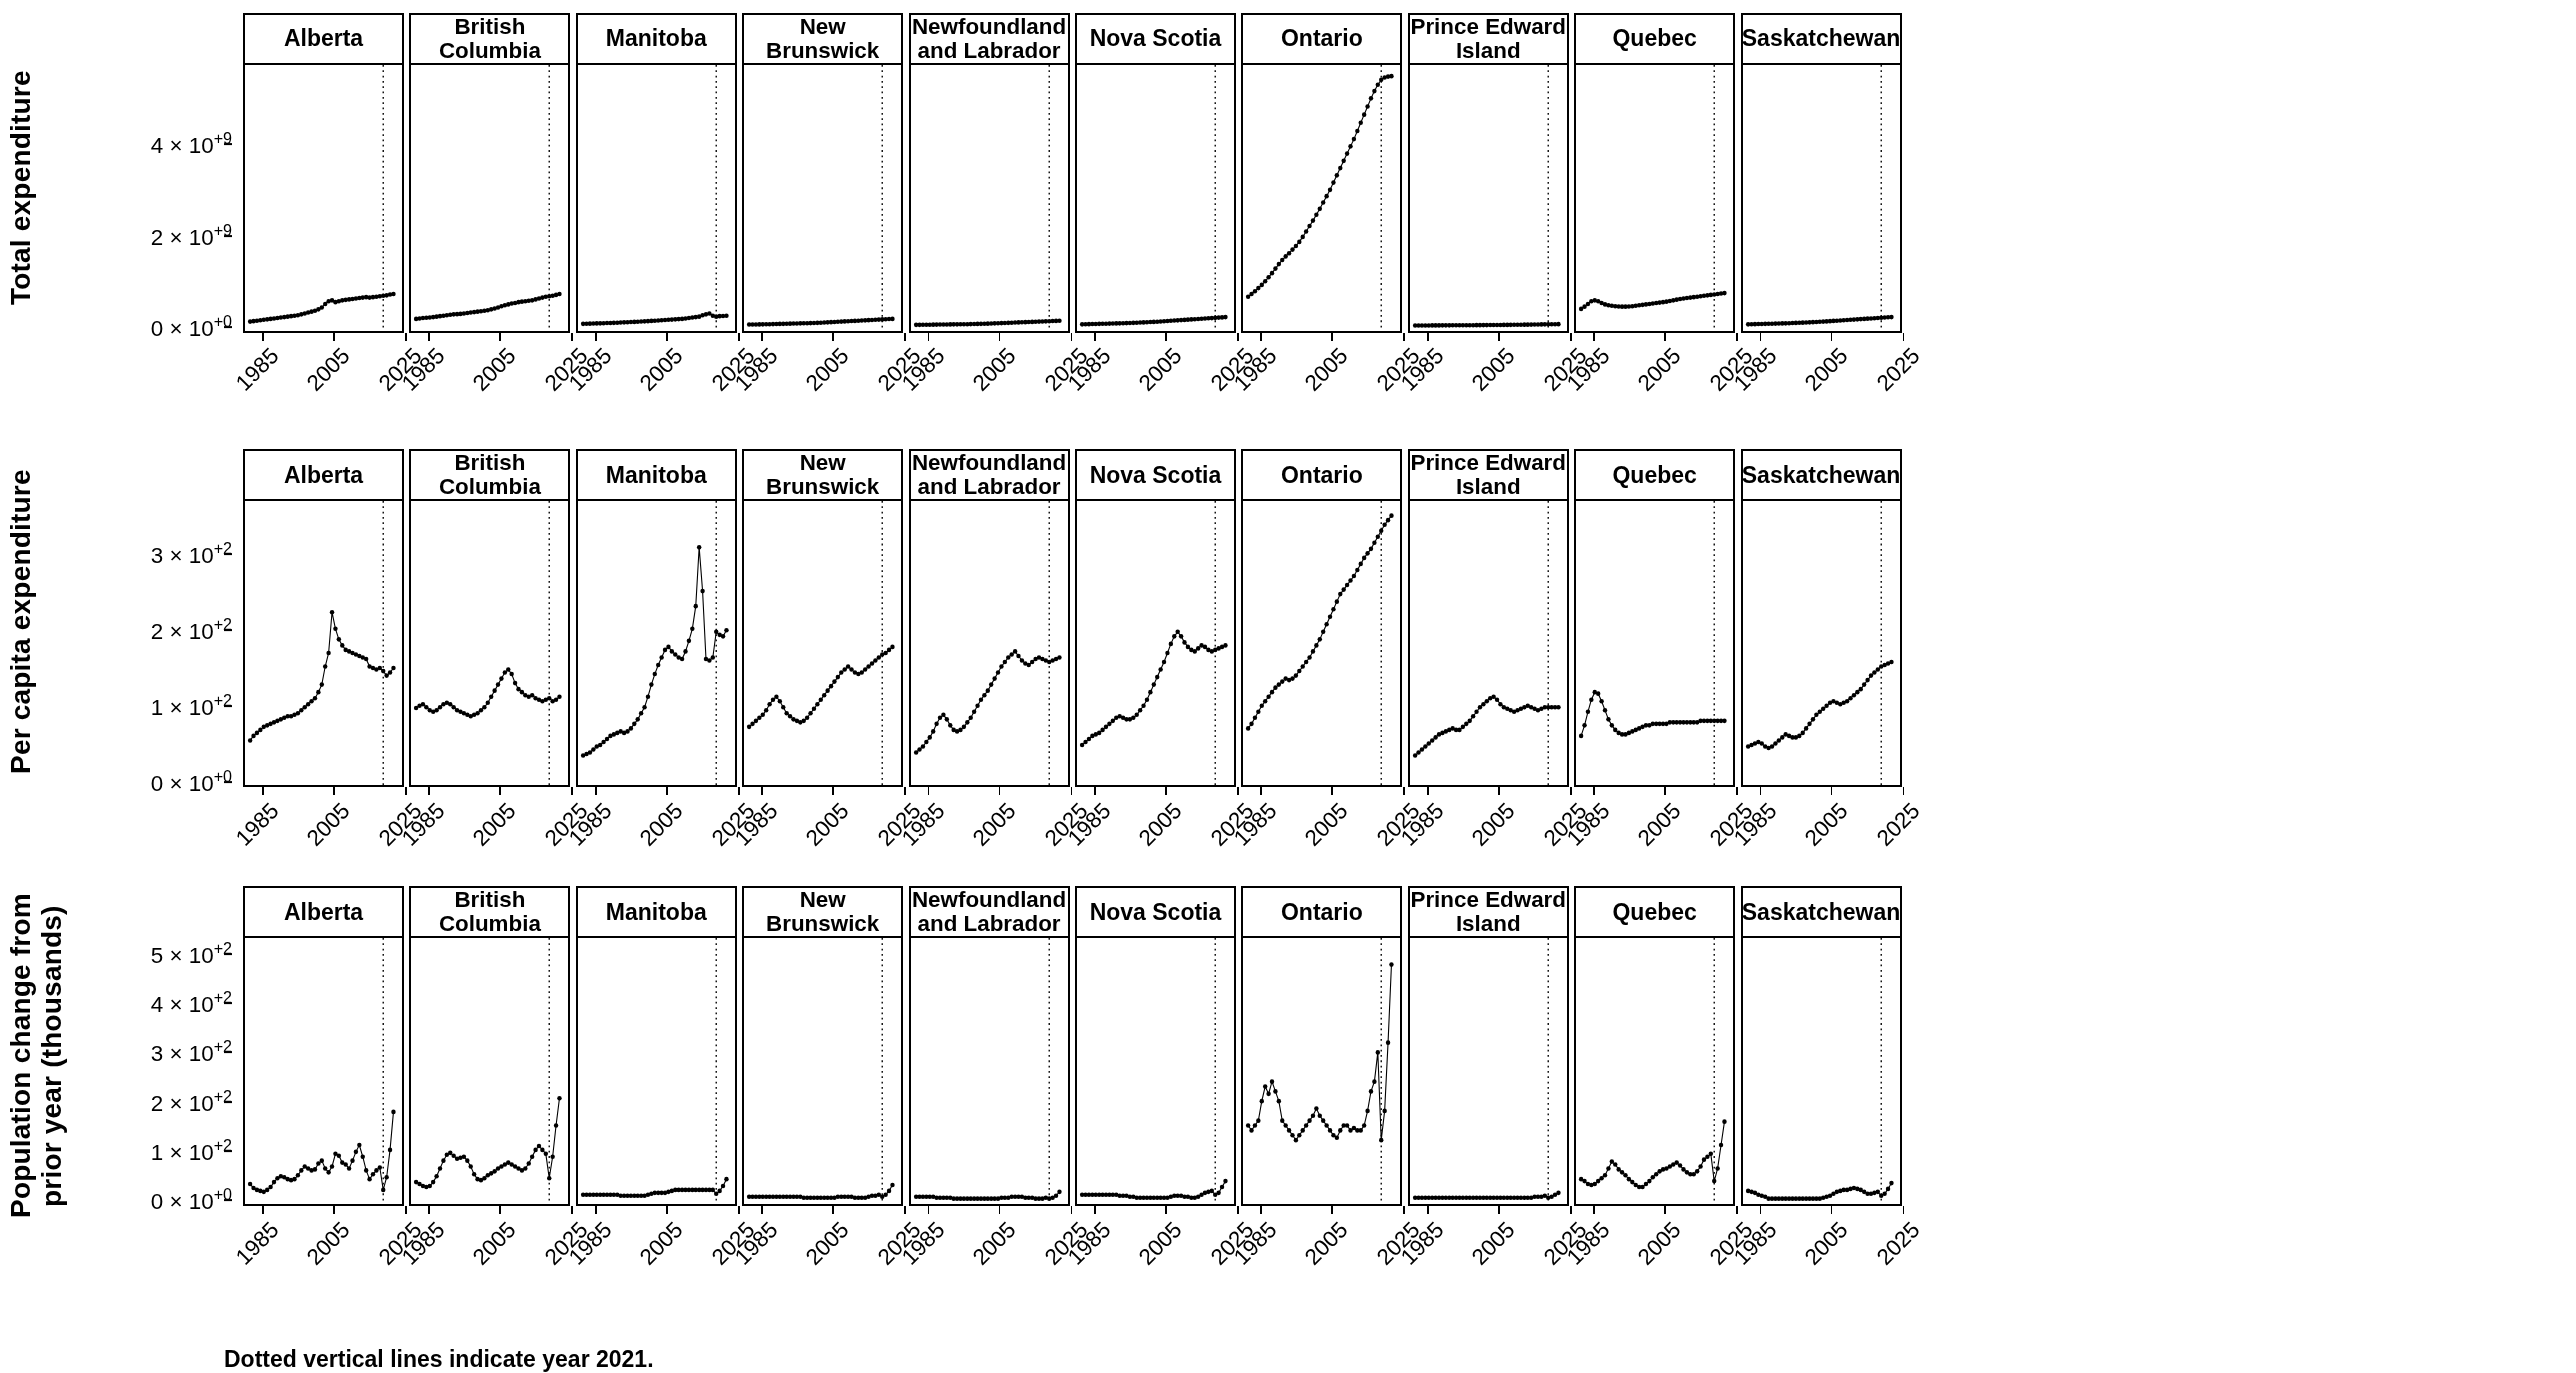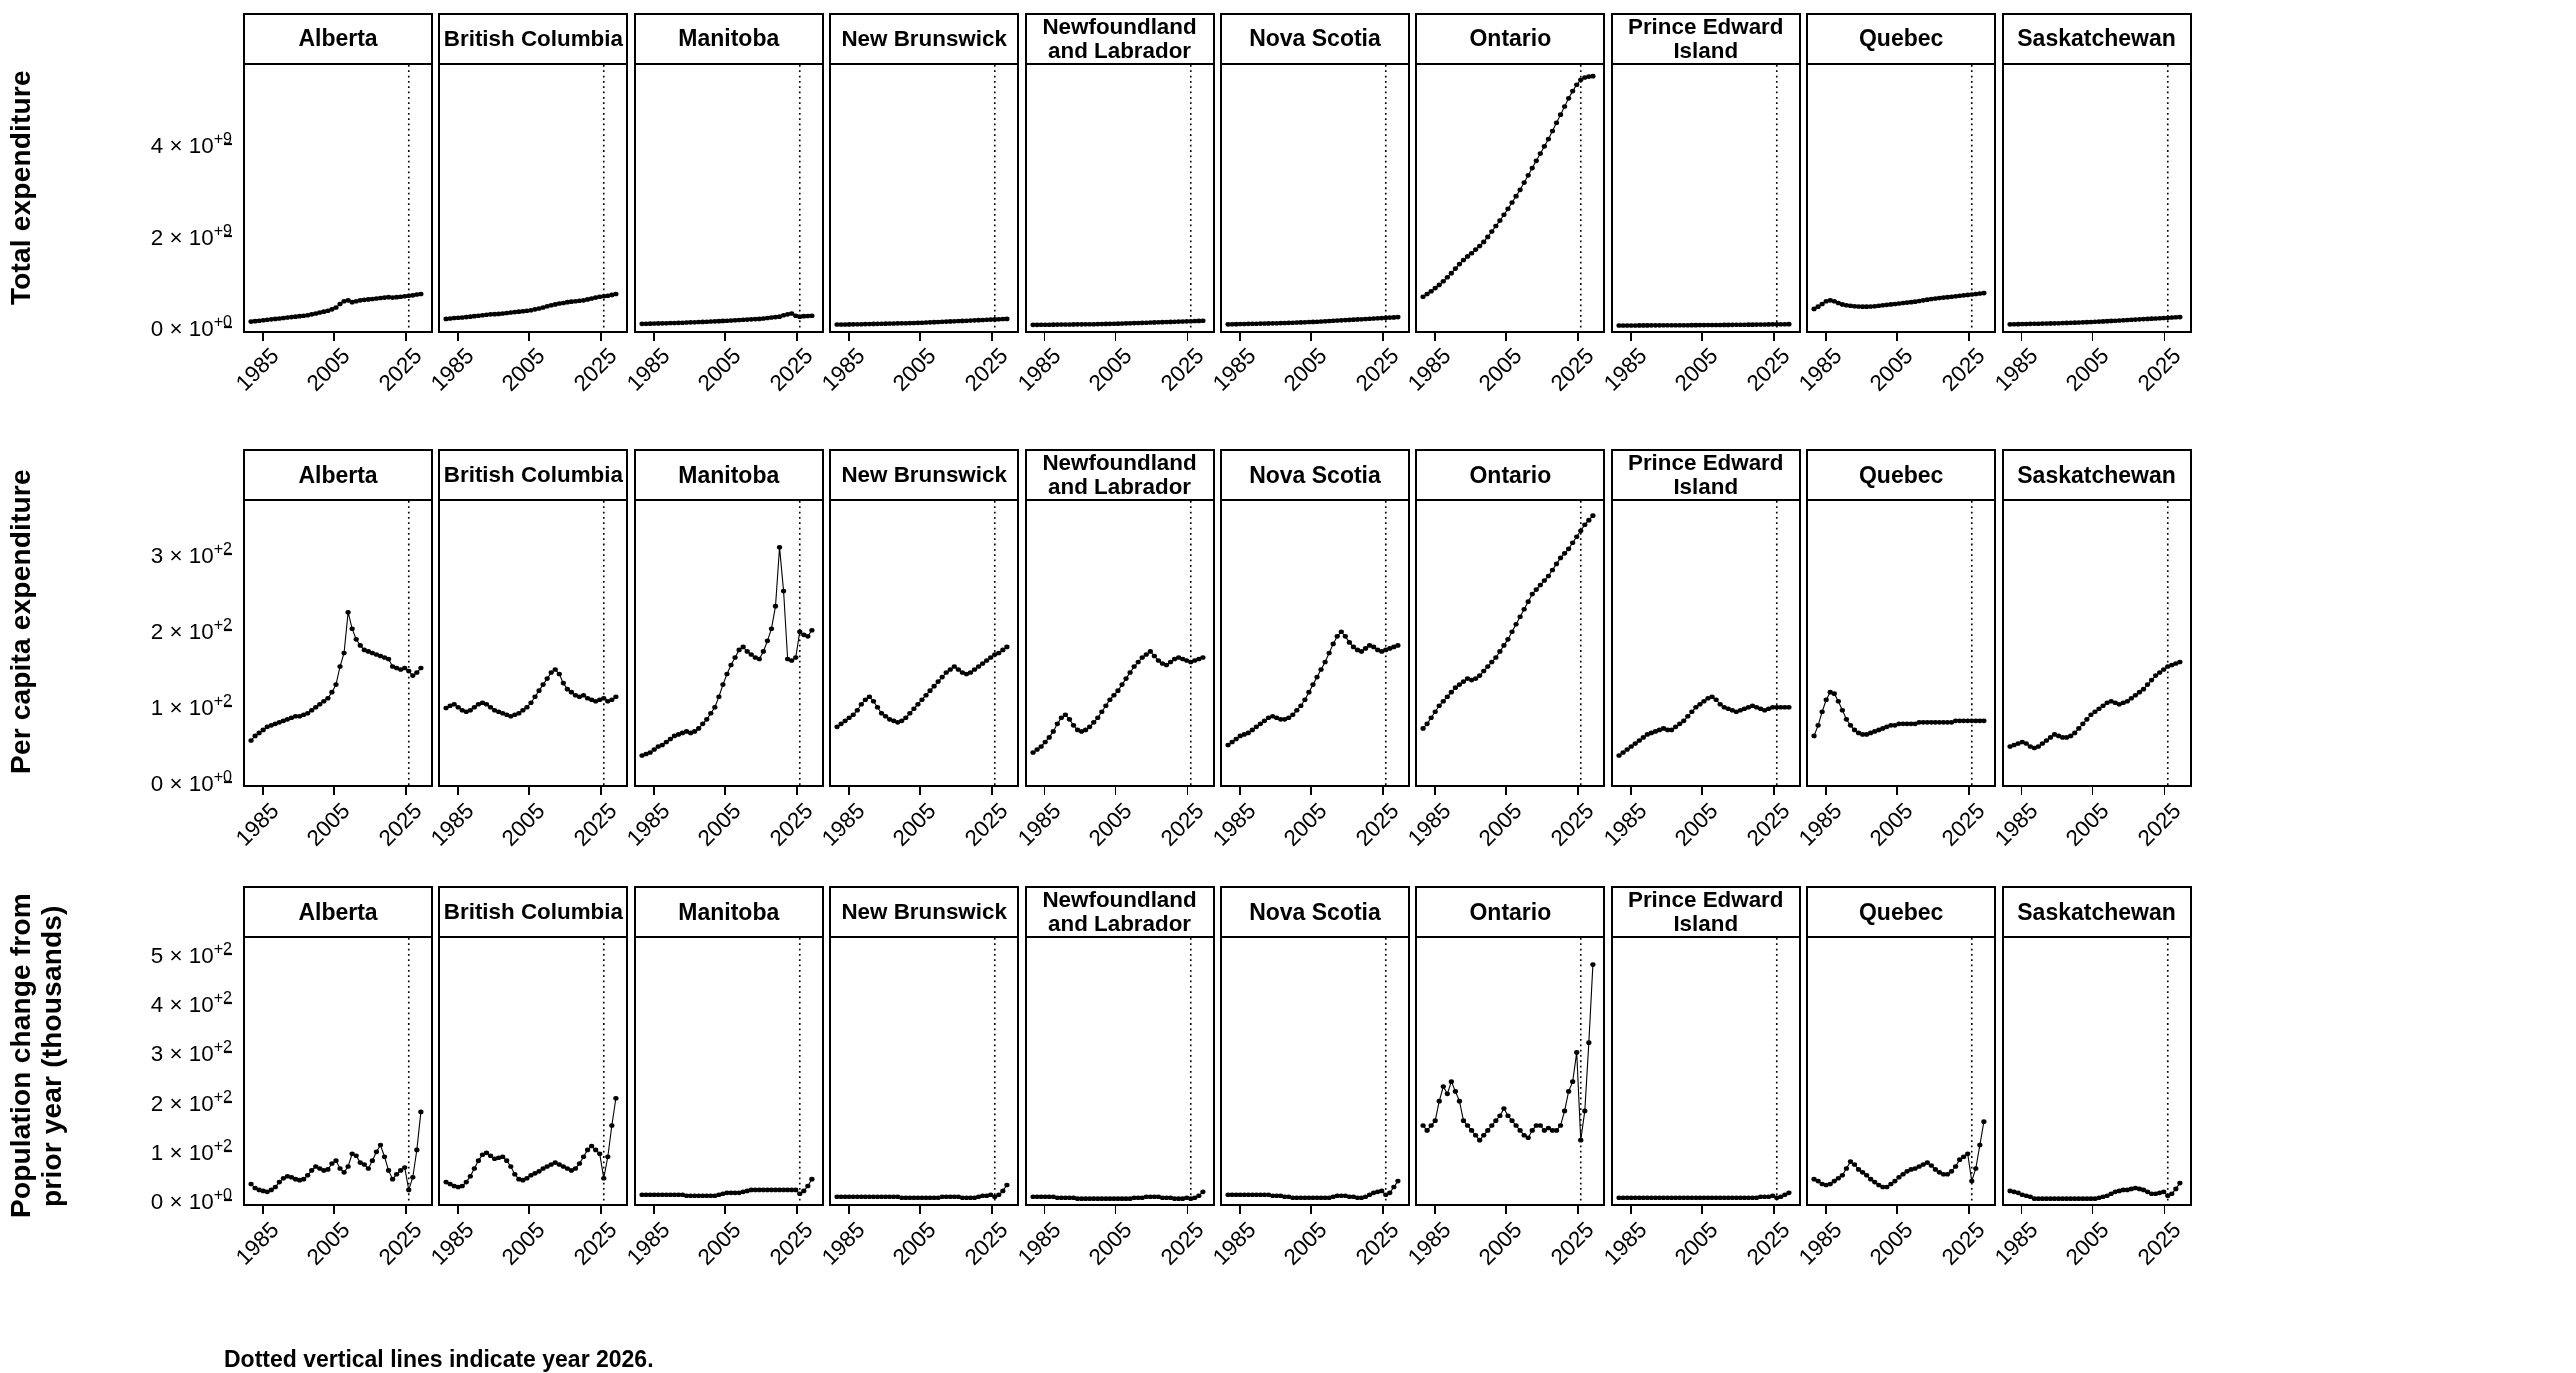--- a/index.html
+++ b/index.html
@@ -17,21 +17,21 @@
     transform:rotate(180deg);
     text-align:center;
     font-weight:bold;
     font-size:28px;
     line-height:1.12;
     letter-spacing:0.2px;
   }
 
   
   .rowgrid{position:absolute;display:flex;gap:5.4px;}
-  .panel{position:relative;width:190px;}
+  .panel{position:relative;width:161px;}
   .strip{
     border:2px solid #000;
     background:#fff;
     height:52px;
     display:flex;align-items:center;justify-content:center;
     text-align:center;
     font-weight:bold;
     font-size:23px;
     line-height:1.05;
     box-sizing:border-box;
@@ -1924,15 +1924,15 @@
           <div class="xlab" style="left: -32px; top: 10.7px; width: 55px; text-align: right;">1985</div>
           <div class="xtick" style="left: 90px; top: 0px;"></div>
           <div class="xlab" style="left: 39px; top: 10.7px; width: 55px; text-align: right;">2005</div>
           <div class="xtick" style="left: 162px; top: 0px;"></div>
           <div class="xlab" style="left: 111px; top: 10.7px; width: 55px; text-align: right;">2025</div>
         </div>
       </div>
     </div>
 
 
-  <div class="caption" style="left:224px;top:1346px;">Dotted vertical lines indicate year 2026.</div>
+  <div class="caption" style="left:224px;top:1346px;">Dotted vertical lines indicate year 2021.</div>
 </div>
 
 
 </body></html>

